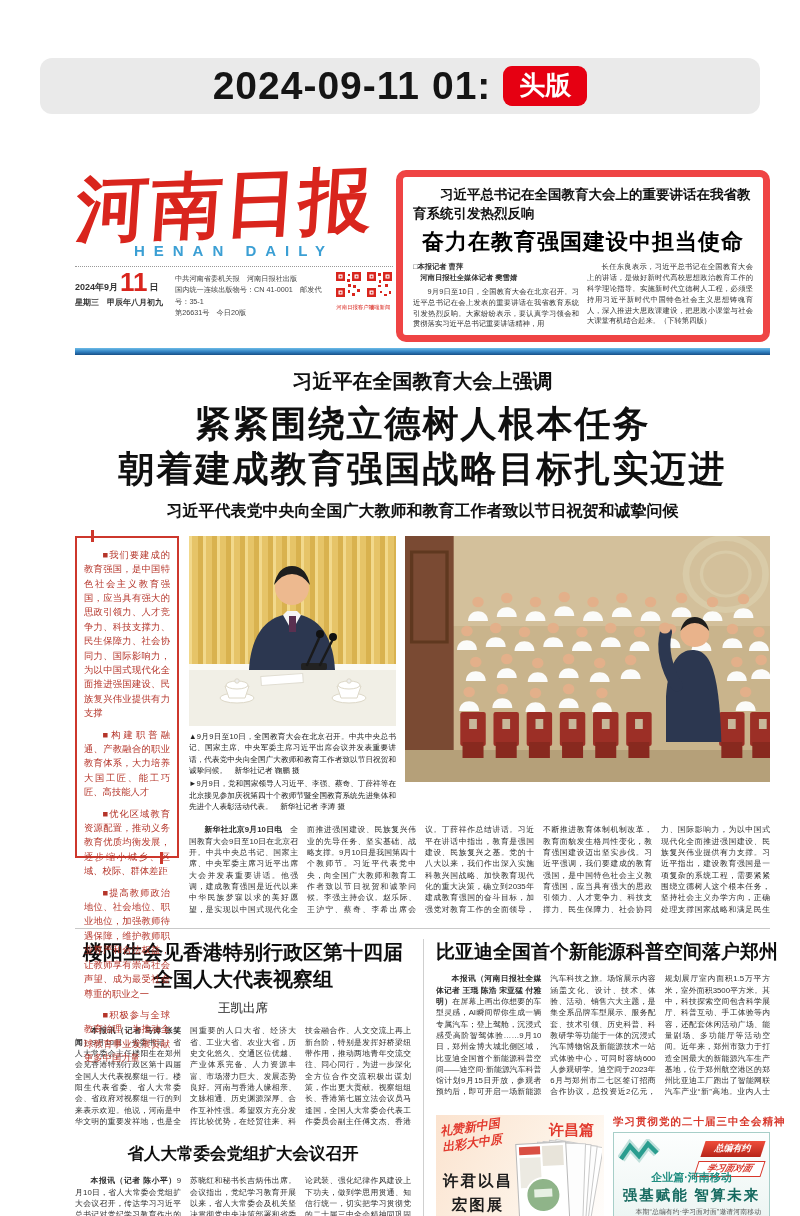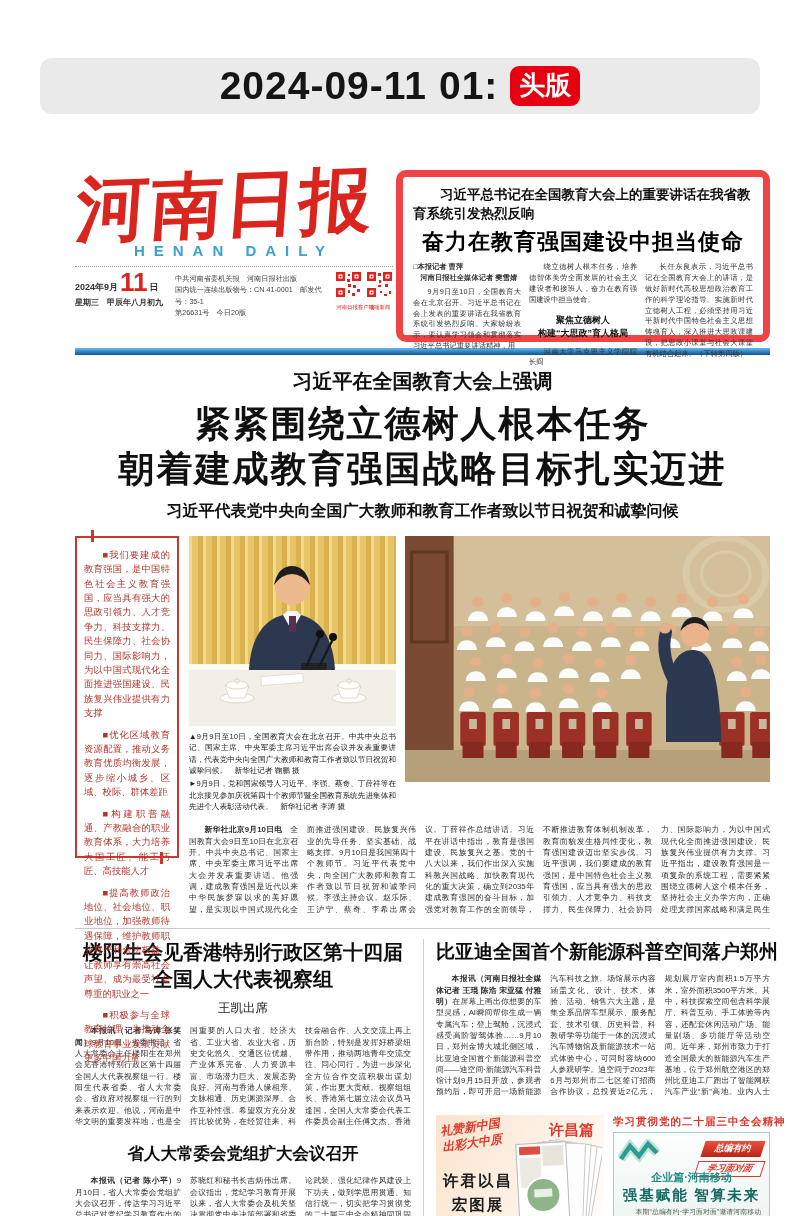--- a/index.html
+++ b/index.html
@@ -2,21 +2,21 @@
 <html><head>
 <meta charset="utf-8">
 <style>
   html,body{margin:0;padding:0;background:#fff;}
   .page{position:relative;width:800px;height:1216px;background:#ffffff;overflow:hidden;
         font-family:"Liberation Sans","DejaVu Sans",sans-serif;color:#222;}
   
   .top-bar{position:absolute;left:40px;top:58px;width:720px;height:56px;background:#eaeaea;
            border-radius:12px;display:flex;align-items:center;justify-content:center;gap:12px;}
   .top-date,.top-page{font-size:39px;font-weight:bold;color:#151515;letter-spacing:1px;}
-  .badge{background:#e60012;color:#fff;font-size:26px;font-weight:bold;padding:4px 9px;border-radius:9px;line-height:1.2;}
+  .badge{background:#e60012;color:#fff;font-size:26px;font-weight:bold;padding:4px 16px;border-radius:9px;line-height:1.2;}
   
   .paper{position:absolute;left:75px;top:150px;width:695px;}
   .masthead{position:relative;height:180px;}
   .mast-left{width:318px;}
   .brand{font-family:"DejaVu Serif","Liberation Serif",serif;font-weight:bold;font-size:72px;line-height:1.05;
          color:#d9251d;white-space:nowrap;transform:skewX(-6deg) rotate(-2deg);margin:16px 0 0 2px;letter-spacing:2px;}
   .brand-en{color:#3b9fd4;font-size:15px;font-weight:bold;letter-spacing:9px;text-align:center;margin-top:0;}
   .mast-info{border-top:1px dotted #999;margin-top:7px;padding-top:4px;display:flex;gap:8px;align-items:flex-start;}
   .mi-date{min-width:92px;color:#333;}
   .mi-date-row{display:flex;align-items:flex-end;gap:2px;font-size:9px;font-weight:bold;}
@@ -200,50 +200,42 @@
       <div class="highlight">
         <div class="hl-kicker">习近平总书记在全国教育大会上的重要讲话在我省教育系统引发热烈反响</div>
         <div class="hl-headline">奋力在教育强国建设中担当使命</div>
         <div class="hl-cols">
           <div class="hl-col">
             <p class="hl-byline">□本报记者 曹萍</p>
             <p class="hl-byline2">河南日报社全媒体记者 樊雪婧</p>
             <p class="hl-p">9月9日至10日，全国教育大会在北京召开。习近平总书记在会上发表的重要讲话在我省教育系统引发热烈反响。大家纷纷表示，要认真学习领会和贯彻落实习近平总书记重要讲话精神，用</p>
           </div>
           <div class="hl-col">
-            <p class="hl-p">绕立德树人根本任务，培养德智体美劳全面发展的社会主义建设者和接班人，奋力在教育强国建设中担当使命。</p>
-            <div class="hl-sub">
-              <div>聚焦立德树人</div>
-              <div>构建“大思政”育人格局</div>
-            </div>
-            <p class="hl-p">河南大学马克思主义学院院长阎</p>
-          </div>
-          <div class="hl-col">
             <p class="hl-p">长任东良表示，习近平总书记在全国教育大会上的讲话，是做好新时代高校思想政治教育工作的科学理论指导。实施新时代立德树人工程，必须坚持用习近平新时代中国特色社会主义思想铸魂育人，深入推进大思政课建设，把思政小课堂与社会大课堂有机结合起来。（下转第四版）</p>
           </div>
         </div>
       </div>
     </div>
 
     <div class="blue-bar"></div>
 
     <div class="headline-block">
       <div class="hb-kicker">习近平在全国教育大会上强调</div>
       <div class="hb-main">
         <div>紧紧围绕立德树人根本任务</div>
         <div>朝着建成教育强国战略目标扎实迈进</div>
       </div>
       <div class="hb-sub">习近平代表党中央向全国广大教师和教育工作者致以节日祝贺和诚挚问候</div>
     </div>
 
     <div class="mid">
       <div class="side-box">
         <p>■我们要建成的教育强国，是中国特色社会主义教育强国，应当具有强大的思政引领力、人才竞争力、科技支撑力、民生保障力、社会协同力、国际影响力，为以中国式现代化全面推进强国建设、民族复兴伟业提供有力支撑</p>
+        <p>■构建职普融通、产教融合的职业教育体系，大力培养大国工匠、能工巧匠、高技能人才</p>
         <p>■优化区域教育资源配置，推动义务教育优质均衡发展，逐步缩小城乡、区域、校际、群体差距</p>
-        <p>■构建职普融通、产教融合的职业教育体系，大力培养大国工匠、能工巧匠、高技能人才</p>
         <p>■提高教师政治地位、社会地位、职业地位，加强教师待遇保障，维护教师职业尊严和合法权益，让教师享有崇高社会声望、成为最受社会尊重的职业之一</p>
         <p>■积极参与全球教育治理，为推动全球教育事业发展贡献更多中国力量</p>
       </div>
       <div class="mid-right">
         <div class="photos">
           <div class="ph-left-wrap">
             <svg class="photo1" viewBox="0 0 207 190" preserveAspectRatio="none">
               <defs>
                 <pattern id="cur" width="14" height="190" patternUnits="userSpaceOnUse">
                   <rect width="14" height="190" fill="#e6c468"></rect>

